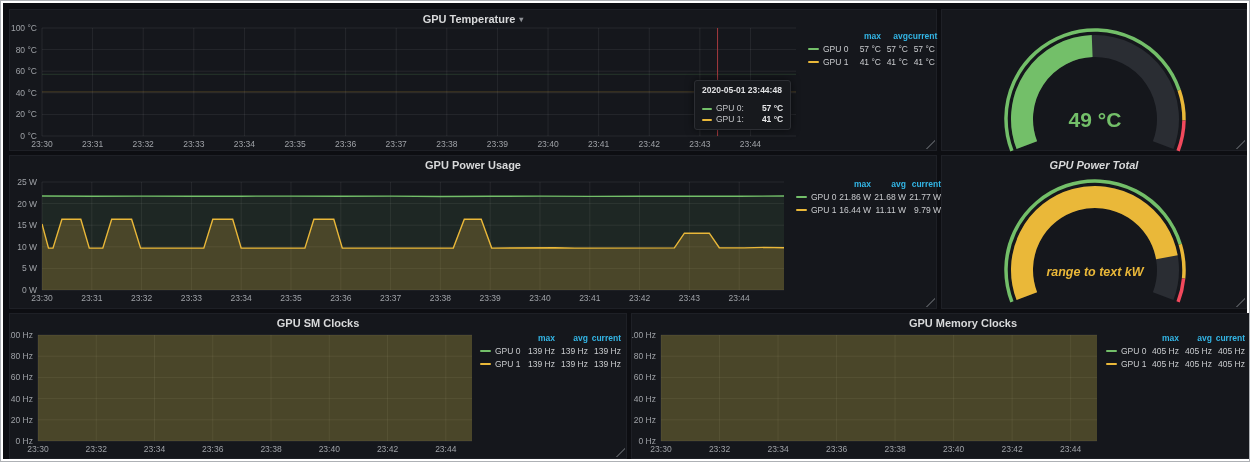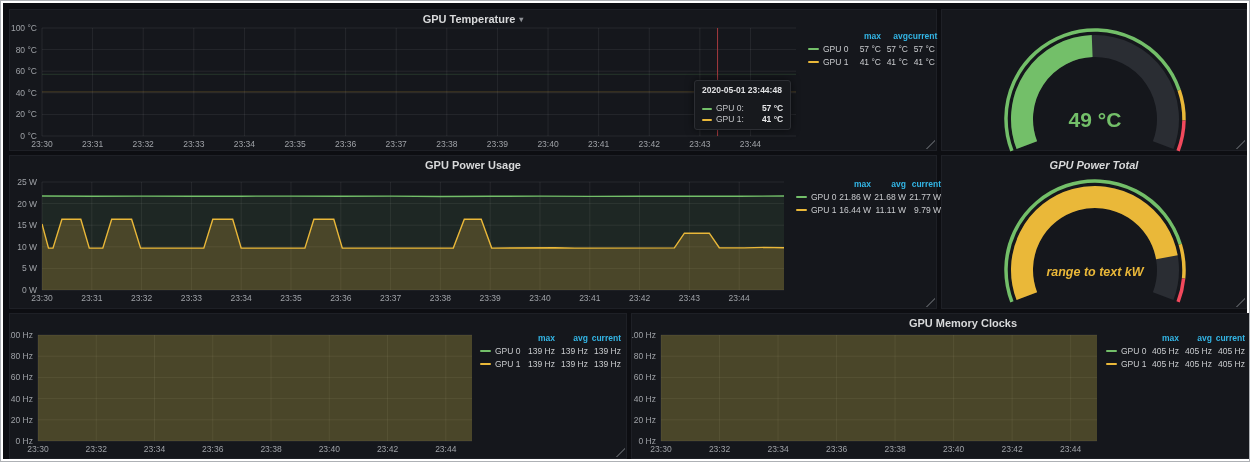--- a/index.html
+++ b/index.html
@@ -238,20 +238,23 @@
             <path d="M238.23 88.37 A89 89 0 0 1 241.60 122.47" fill="none" stroke="#eab839" stroke-width="3.5"></path>
             <path d="M241.60 122.47 A89 89 0 0 1 236.09 145.89" fill="none" stroke="#f2495c" stroke-width="3.5"></path>
             <path d="M84.85 140.16 A73 73 0 1 1 221.15 140.16" fill="none" stroke="#2a2d33" stroke-width="22"></path>
             <path d="M84.85 140.16 A73 73 0 1 1 224.87 101.22" fill="none" stroke="#eab839" stroke-width="22"></path>
             <text x="153" y="120" text-anchor="middle" fill="#eab839" font-size="12.5px" font-weight="700">range to text kW</text>
           </svg></div>
       <span class="resize-handle"></span>
     </div>
 
     <div class="panel p-sm">
+      <div class="panel-title">
+        <span>GPU SM Clocks</span>
+      </div>
       <div class="chart" id="chart-sm"><svg width="618" height="146" viewBox="0 0 618 146">
             <defs>
               <clipPath id="cp-gpu-sm-clocks">
                 <rect x="28" y="21" width="434" height="106"></rect>
               </clipPath>
             </defs>
             <line x1="28" y1="127" x2="462" y2="127" stroke="rgba(255,255,255,0.07)" stroke-width="1"></line>
             <text x="23" y="130" text-anchor="end" fill="#9fa2a7" font-size="8.5px">0 Hz</text>
             <line x1="28" y1="105.8" x2="462" y2="105.8" stroke="rgba(255,255,255,0.07)" stroke-width="1"></line>
             <text x="23" y="108.8" text-anchor="end" fill="#9fa2a7" font-size="8.5px">20 Hz</text>

